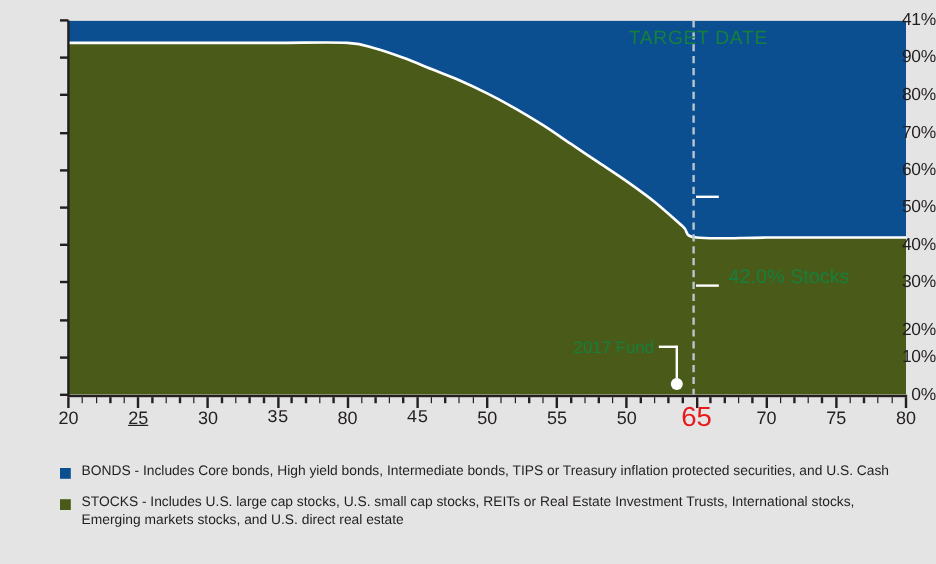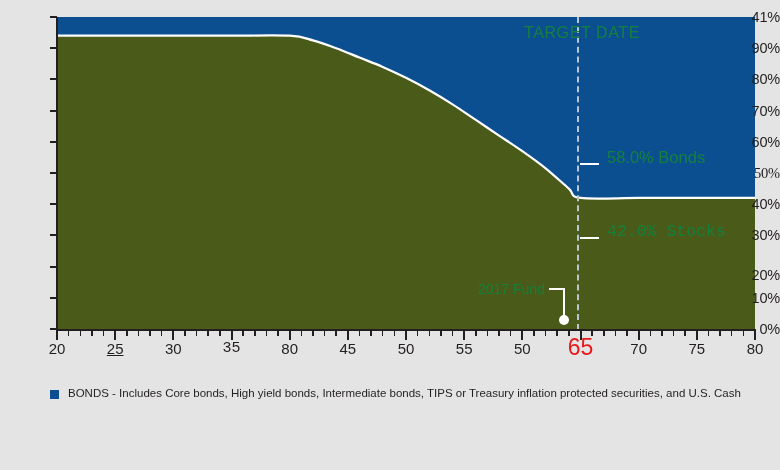--- a/index.html
+++ b/index.html
@@ -73,21 +73,21 @@
     position:absolute;
     color:#15803d;
     font-size:15.5px;
     white-space:nowrap;
   }
   .annot-target {
     left:524px; top:24px;
     font-size:16px; letter-spacing:0.6px;
   }
   .annot-bonds { left:607px; top:148px; font-size:16.5px; }
-  .annot-stocks { left:607px; top:222px; font-size:16.5px;font-family:Liberation Mono, monospace; }
+  .annot-stocks { left:607px; top:222px; font-size:16.5px; }
   .annot-fund {
     left:478px; top:281px;
     font-size:14px;
   }
   .leader {
     position:absolute; background:#ffffff;
   }
   .leader-bonds { left:580px; top:163px; width:19px; height:2px; }
   .leader-stocks { left:580px; top:237px; width:19px; height:2px; }
 
@@ -138,21 +138,20 @@
       <path id="stocks-area" d="M0.00,18.72C9.69,18.72 38.78,18.72 58.17,18.72C77.56,18.72 96.94,18.72 116.33,18.72C135.72,18.72 155.11,18.72 174.50,18.72C193.89,18.72 219.09,17.94 232.67,18.72C246.24,19.50 248.18,21.32 255.93,23.40C263.69,25.48 271.44,28.34 279.20,31.20C286.96,34.06 294.71,37.44 302.47,40.56C310.22,43.68 317.98,46.54 325.73,49.92C333.49,53.30 341.24,56.94 349.00,60.84C356.76,64.74 364.51,68.90 372.27,73.32C380.02,77.74 387.78,82.42 395.53,87.36C403.29,92.30 411.04,97.76 418.80,102.96C426.56,108.16 434.31,113.36 442.07,118.56C449.82,123.76 457.58,128.70 465.33,134.16C473.09,139.62 480.84,145.08 488.60,151.32C496.36,157.56 506.05,166.66 511.87,171.60C517.68,176.54 511.87,179.40 523.50,180.96C535.13,182.52 562.28,180.96 581.67,180.96C601.06,180.96 620.44,180.96 639.83,180.96C659.22,180.96 688.31,180.96 698.00,180.96 L698,312 L0,312 Z" fill="#4a5a18"></path>
       <path id="boundary-line" fill="none" stroke="#ffffff" stroke-width="2.2" d="M0.00,18.72C9.69,18.72 38.78,18.72 58.17,18.72C77.56,18.72 96.94,18.72 116.33,18.72C135.72,18.72 155.11,18.72 174.50,18.72C193.89,18.72 219.09,17.94 232.67,18.72C246.24,19.50 248.18,21.32 255.93,23.40C263.69,25.48 271.44,28.34 279.20,31.20C286.96,34.06 294.71,37.44 302.47,40.56C310.22,43.68 317.98,46.54 325.73,49.92C333.49,53.30 341.24,56.94 349.00,60.84C356.76,64.74 364.51,68.90 372.27,73.32C380.02,77.74 387.78,82.42 395.53,87.36C403.29,92.30 411.04,97.76 418.80,102.96C426.56,108.16 434.31,113.36 442.07,118.56C449.82,123.76 457.58,128.70 465.33,134.16C473.09,139.62 480.84,145.08 488.60,151.32C496.36,157.56 506.05,166.66 511.87,171.60C517.68,176.54 511.87,179.40 523.50,180.96C535.13,182.52 562.28,180.96 581.67,180.96C601.06,180.96 620.44,180.96 639.83,180.96C659.22,180.96 688.31,180.96 698.00,180.96"></path>
     </svg>
   </div>
 
   <div class="target-line"></div>
 
   <div class="annot annot-target">TARGET DATE</div>
 
   <div class="leader leader-bonds"></div>
-  <div class="annot annot-bonds">58.0% Bonds</div>
 
   <div class="leader leader-stocks"></div>
   <div class="annot annot-stocks">42.0% Stocks</div>
 
   <div class="annot annot-fund">2017 Fund</div>
   <div class="fund-elbow-h"></div>
   <div class="fund-elbow-v"></div>
   <div class="fund-dot"></div>
 
   <div class="y-axis-line"></div>
@@ -160,21 +159,21 @@
       <div class="y-tick-label" style="top: 329px;">0%</div>
       <div class="y-tick-mark" style="top: 329px;"></div>
       <div class="y-tick-label" style="top: 297.8px;">10%</div>
       <div class="y-tick-mark" style="top: 297.8px;"></div>
       <div class="y-tick-label" style="top: 266.6px; margin-top: 8px;">20%</div>
       <div class="y-tick-mark" style="top: 266.6px;"></div>
       <div class="y-tick-label" style="top: 235.4px;">30%</div>
       <div class="y-tick-mark" style="top: 235.4px;"></div>
       <div class="y-tick-label" style="top: 204.2px;">40%</div>
       <div class="y-tick-mark" style="top: 204.2px;"></div>
-      <div class="y-tick-label" style="top: 173px; font-family: Liberation Serif, serif;">50%</div>
+      <div class="y-tick-label" style="top: 173px;">50%</div>
       <div class="y-tick-mark" style="top: 173px;"></div>
       <div class="y-tick-label" style="top: 141.8px;">60%</div>
       <div class="y-tick-mark" style="top: 141.8px;"></div>
       <div class="y-tick-label" style="top: 110.6px;">70%</div>
       <div class="y-tick-mark" style="top: 110.6px;"></div>
       <div class="y-tick-label" style="top: 79.4px;">80%</div>
       <div class="y-tick-mark" style="top: 79.4px;"></div>
       <div class="y-tick-label" style="top: 48.2px;">90%</div>
       <div class="y-tick-mark" style="top: 48.2px;"></div>
       <div class="y-tick-label" style="top: 17px;">41%</div>
@@ -242,31 +241,35 @@
       <div class="x-minor-tick" style="left: 707.717px;"></div>
       <div class="x-minor-tick" style="left: 719.35px;"></div>
       <div class="x-minor-tick" style="left: 730.983px;"></div>
       <div class="x-minor-tick" style="left: 742.617px;"></div>
       <div class="x-major-tick" style="left: 754px;"></div>
       <div class="x-tick-label" style="left: 57px;">20</div>
       <div class="x-tick-label" style="left: 115.167px; text-decoration: underline;">25</div>
       <div class="x-tick-label" style="left: 173.333px;">30</div>
       <div class="x-tick-label" style="left: 231.5px; font-family: Liberation Mono, monospace;">35</div>
       <div class="x-tick-label" style="left: 289.667px;">80</div>
-      <div class="x-tick-label" style="left: 347.833px;">45</div>
+      <div class="x-tick-label" style="left: 347.833px; font-family: Liberation Mono, monospace;">45</div>
       <div class="x-tick-label" style="left: 406px;">50</div>
       <div class="x-tick-label" style="left: 464.167px;">55</div>
       <div class="x-tick-label" style="left: 522.333px;">50</div>
       <div class="x-tick-label highlight" style="left: 580.5px;">65</div>
       <div class="x-tick-label" style="left: 638.667px;">70</div>
       <div class="x-tick-label" style="left: 696.833px;">75</div>
       <div class="x-tick-label" style="left: 755px;">80</div>
     </div>
 
 
   <div class="legend">
     <div class="legend-row">
       <div class="legend-swatch" id="sw-bonds" style="background: rgb(11, 79, 145);"></div>
       <div class="legend-text">BONDS - Includes Core bonds, High yield bonds, Intermediate bonds, TIPS or Treasury inflation protected securities, and U.S. Cash</div>
     </div>
+    <div class="legend-row">
+      <div class="legend-swatch" id="sw-stocks" style="background: rgb(74, 90, 24);"></div>
+      <div class="legend-text">STOCKS - Includes U.S. large cap stocks, U.S. small cap stocks, REITs or Real Estate Investment Trusts, International stocks, Emerging markets stocks, and U.S. direct real estate</div>
+    </div>
   </div>
 
 </div>
 
 </body></html>

